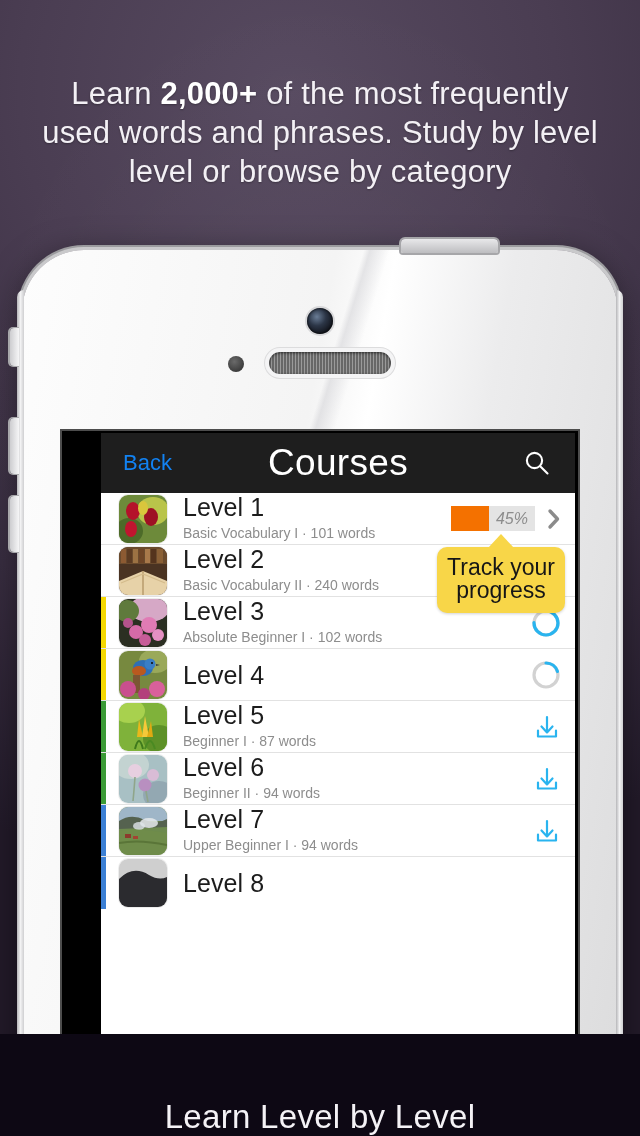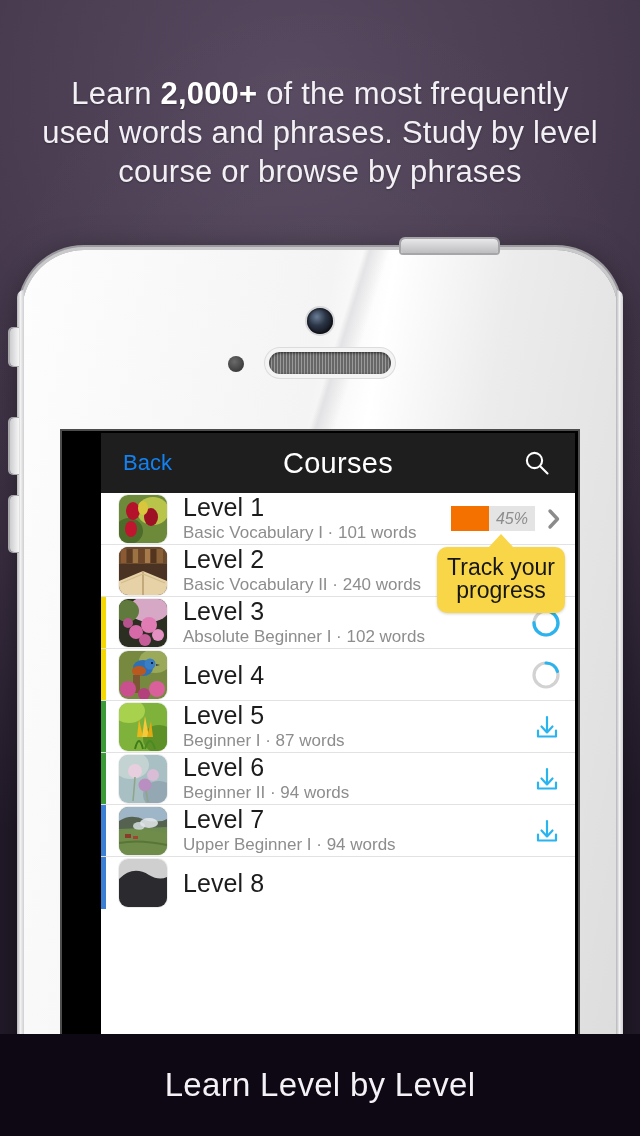--- a/index.html
+++ b/index.html
@@ -34,21 +34,21 @@
     font-weight:300;
     letter-spacing:0.2px;
     text-shadow:0 1px 2px rgba(0,0,0,0.3);
   }
   .headline b { font-weight:700; color:#ffffff; }
 
   
   .footer {
     position:absolute; left:0; bottom:0; width:640px; height:102px;
     background:#0d0814;
-    display:flex; align-items:center; justify-content:center;
+    display:flex; align-items:flex-end; justify-content:center;
     z-index:40;
   }
   .footer-text {
     color:#f4f2f6; font-size:33px; font-weight:300; letter-spacing:0.3px;
   }
 
   
   .phone {
     position:absolute;
     left:22px; top:250px;
@@ -130,21 +130,21 @@
 
   
   .navbar {
     position:relative; height:60px; background:#1e1e1e;
     display:flex; align-items:center;
   }
   .nav-back {
     position:absolute; left:22px; color:#1282f2; font-size:22px; font-weight:400;
   }
   .nav-title {
-    width:100%; text-align:center; color:#ffffff; font-size:29px; font-weight:300; letter-spacing:0.3px;
+    width:100%; text-align:center; color:#ffffff; font-size:37px; font-weight:300; letter-spacing:0.3px;
   }
   .nav-search { position:absolute; right:24px; top:16px; width:28px; height:28px; }
 
   
   .list { position:relative; background:#fff; }
   .row {
     position:relative; display:flex; align-items:center;
     height:52px; border-bottom:1px solid #e2e2e2;
     padding-left:18px;
   }
@@ -153,21 +153,21 @@
   }
   .thumb {
     width:48px; height:48px; border-radius:9px; flex:none;
     background-size:cover; background-position:center;
     box-shadow:0 0 0 1px rgba(0,0,0,0.07);
     overflow:hidden;
   }
   .thumb svg { display:block; width:48px; height:48px; }
   .row-text { margin-left:16px; flex:1; min-width:0; }
   .row-title { font-size:25px; color:#1c1c1c; font-weight:400; line-height:28px; letter-spacing:0.1px;}
-  .row-sub { font-size:17px; color:#8d8d8d; line-height:22px; margin-top:1px; }
+  .row-sub { font-size:14px; color:#8d8d8d; line-height:22px; margin-top:1px; }
   .row-right {
     flex:none; display:flex; align-items:center; justify-content:flex-end;
     padding-right:14px; min-width:40px;
   }
 
   
   .prog-wrap { display:flex; align-items:center; }
   .prog-bar {
     position:relative; width:84px; height:25px; background:#e4e4e4; overflow:hidden;font-style:italic;
   }
@@ -204,21 +204,21 @@
 </style>
 </head>
 <body>
 
 <div class="bg"></div>
 <div class="bg-vign"></div>
 
 <div class="headline">
   <span><span>Learn </span><b>2,000+</b><span> of the most frequently</span></span><br>
   <span>used words and phrases. Study by level</span><br>
-  <span>course or browse by phrases</span>
+  <span>level or browse by category</span>
 </div>
 
 <div class="phone">
   <div class="phone-body"></div>
   <div class="phone-band-l"></div>
   <div class="phone-band-r"></div>
   <div class="power-btn"></div>
   <div class="vol-btn vol-silent"></div>
   <div class="vol-btn vol-up"></div>
   <div class="vol-btn vol-down"></div>

